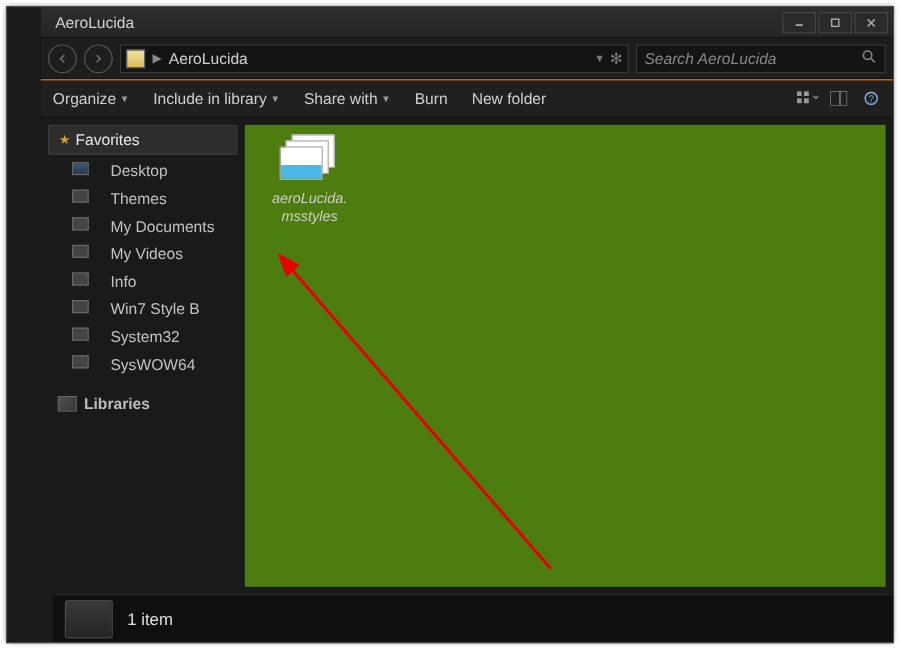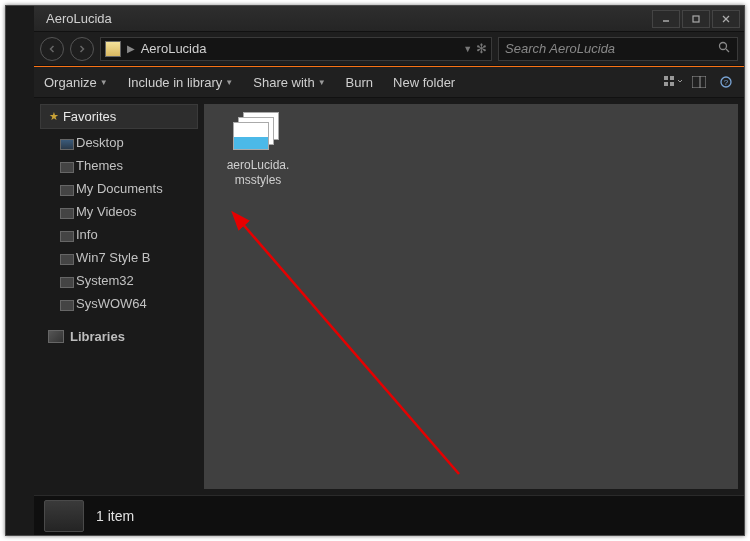--- a/index.html
+++ b/index.html
@@ -71,21 +71,21 @@
     }
     .addr-icon {
       width: 16px; height: 16px;
       background: linear-gradient(to bottom,#f4e29b,#d9b860);
       border: 1px solid #666;
     }
     .addressbar .crumb-sep { color: #888; font-size: 10px; }
     .addressbar .crumb { color: #d0d0d0; font-size: 13px; }
     .addr-right { margin-left: auto; display: flex; align-items: center; gap: 4px; color: #777; }
     .searchbar {
-      width: 240px; height: 24px;
+      width: 208px; height: 24px;
       background: #141414;
       border: 1px solid #3a3a3a;
       display: flex; align-items: center;
       padding: 0 6px;
       color: #888;
       font-size: 13px;
       font-style: italic;
       gap: 6px;
     }
     .searchbar .sicon { color: #777; font-style: normal; font-size: 12px; }
@@ -129,22 +129,22 @@
       align-items: center;
       gap: 4px;
       border: 1px solid #3a3a3a;
     }
     .side-header .star { color: #c9a237; font-size: 11px; }
     .side-items { padding: 2px 0 10px 0; }
     .side-item {
       color: #c2c2c2;
       padding: 4px 6px 4px 20px;
       display: flex;
-      align-items: flex-end;
-      gap: 2px;
+      align-items: flex-start;
+      gap: 18px;
       font-size: 13px;
       white-space: nowrap;
       overflow: hidden;
     }
     .fi {
       width: 14px; height: 11px;
       background: #444;
       border: 1px solid #666;
       flex-shrink: 0;
     }
@@ -152,23 +152,24 @@
     .fi.lib { width: 16px; height: 13px; background: linear-gradient(135deg,#555,#333); }
     .lib-header {
       color: #bdbdbd;
       padding: 4px 6px 4px 8px;
       display: flex; align-items: center; gap: 6px;
       font-size: 13px;
       font-weight: bold;
     }
     .content {
       flex: 1;
-      background: #404040;
+      background: #4d7c0f;
       position: relative;
       padding: 8px;
+      font-style: italic;
     }
     .file-tile {
       width: 80px;
       display: flex;
       flex-direction: column;
       align-items: center;
       gap: 4px;
       margin-left: 6px;
     }
     .tile-icon {
@@ -195,20 +196,21 @@
     .arrow-svg { position: absolute; left: 25px; top: 100px; pointer-events: none; }
     
     .statusbar {
       height: 40px;
       background: #0f0f0f;
       border-top: 1px solid #2a2a2a;
       display: flex;
       align-items: center;
       padding: 0 10px;
       gap: 12px;
+      margin-left: 10px;
     }
     .status-fold {
       width: 40px; height: 32px;
       background: linear-gradient(to bottom, #3a3a3a, #242424);
       border: 1px solid #4a4a4a;
       border-radius: 2px;
     }
     .status-text { color: #e0e0e0; font-size: 14px; }
   </style>
 </head>

